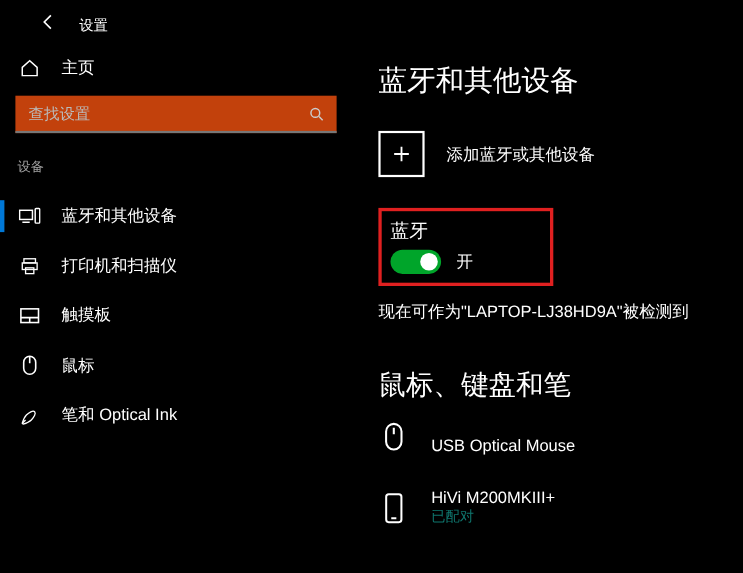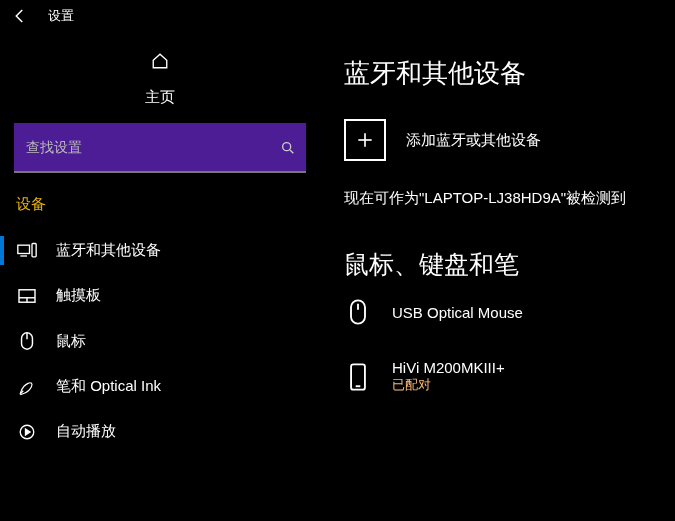--- a/index.html
+++ b/index.html
@@ -9,23 +9,24 @@
       color: #fff;
       font-family: "Microsoft YaHei", "Segoe UI", sans-serif;
       font-size: 14px;
       overflow: hidden;
       display: flex;
       flex-direction: column;
     }
     .titlebar {
       height: 32px;
       display: flex;
-      align-items: center;
+      align-items: flex-end;
       padding: 0 8px;
       gap: 16px;
+      margin-left: 24px;
     }
     .back-btn {
       width: 24px; height: 24px;
       display: flex; align-items: center; justify-content: center;
       cursor: pointer;
     }
     .app-title { font-size: 13px; }
 
     .main {
       display: flex;
@@ -34,50 +35,49 @@
     }
     .sidebar {
       width: 320px;
       padding: 8px 0;
       overflow: hidden;
     }
     .home-row {
       display: flex; align-items: center; gap: 18px;
       padding: 12px 16px;
       cursor: pointer;
-      flex-direction: column;
     }
     .home-row .icon-slot { width: 22px; display:flex; align-items:center; justify-content:center;}
     .home-row span.label { font-size: 15px; }
 
     .search-wrap {
       margin: 4px 14px 16px 14px;
       position: relative;
     }
     .search-input {
       width: 100%;
-      height: 50px;
+      height: 34px;
       border: none;
       border-bottom: 2px solid #777;
-      background: #4c1d95;
+      background: #c2410c;
       color: #fff;
       padding: 0 36px 0 12px;
       font-size: 14px;
     }
     .search-input::placeholder { color: #bbb; }
     .search-icon {
       position: absolute;
       right: 10px; top: 50%; transform: translateY(-50%);
       pointer-events: none;
     }
 
     .section-header {
       padding: 6px 16px 14px 16px;
-      font-size: 15px;
-      color: #eab308;
+      font-size: 12px;
+      color: #a3a3a3;
     }
 
     .nav-item {
       display: flex; align-items: center; gap: 18px;
       padding: 13px 16px;
       cursor: pointer;
       position: relative;
     }
     .nav-item .icon-slot { width: 22px; display:flex; align-items:center; justify-content:center;}
     .nav-item.selected::before {
@@ -129,24 +129,24 @@
       position: absolute; right: 3px; top: 3px;
       width: 16px; height: 16px;
       border-radius: 50%;
       background: #fff;
     }
     .toggle-label { font-size: 15px; }
 
     .discover-text { font-size: 15px; margin-bottom: 40px; }
 
     .cat-heading { font-size: 25px; margin-bottom: 14px; }
-    .device-row { display:flex; align-items:center; gap: 20px; margin-bottom: 30px;}
+    .device-row { display:flex; align-items:flex-end; gap: 20px; margin-bottom: 30px;}
     .device-icon { width: 28px; height: 34px; display:flex; align-items:center; justify-content:center;}
     .device-name { font-size: 15px; }
-    .device-sub { font-size: 13px; color: #fdba74; }
+    .device-sub { font-size: 13px; color: #0f766e; }
 
     svg { display: block; }
   </style>
 </head>
 <body>
 
 <div class="titlebar">
   <div class="back-btn">
     <svg width="18" height="18" viewBox="0 0 24 24" fill="none" stroke="#fff" stroke-width="2">
         <path d="M15 4l-8 8 8 8"></path>
@@ -182,20 +182,30 @@
       <span class="icon-slot">
         <svg width="20" height="18" viewBox="0 0 24 20" fill="none" stroke="#fff" stroke-width="1.6">
             <rect x="1" y="3" width="14" height="10"></rect>
             <path d="M4 16h8"></path>
             <rect x="18" y="1" width="5" height="16" rx="1"></rect>
           </svg>
       </span>
       <span class="label">蓝牙和其他设备</span>
     </div>
 
+    <div class="nav-item">
+      <span class="icon-slot">
+        <svg width="18" height="18" viewBox="0 0 24 24" fill="none" stroke="#fff" stroke-width="1.6">
+            <rect x="5" y="3" width="14" height="5"></rect>
+            <rect x="3" y="8" width="18" height="8"></rect>
+            <rect x="7" y="14" width="10" height="7"></rect>
+          </svg>
+      </span>
+      <span class="label">打印机和扫描仪</span>
+    </div>
 
     <div class="nav-item">
       <span class="icon-slot">
         <svg width="20" height="16" viewBox="0 0 22 18" fill="none" stroke="#fff" stroke-width="1.6">
             <rect x="2" y="2" width="18" height="14"></rect>
             <line x1="2" y1="11" x2="20" y2="11"></line>
             <line x1="11" y1="11" x2="11" y2="16"></line>
           </svg>
       </span>
       <span class="label">触摸板</span>
@@ -215,44 +225,44 @@
     <div class="nav-item">
       <span class="icon-slot">
         <svg width="18" height="18" viewBox="0 0 24 24" fill="none" stroke="#fff" stroke-width="1.6">
             <path d="M3 21s2-7 5-10 8-6 10-4-1 7-4 10-10 5-10 5z"></path>
             <path d="M3 21l4-4"></path>
           </svg>
       </span>
       <span class="label">笔和 Optical Ink</span>
     </div>
 
-    <div class="nav-item">
-      <span class="icon-slot">
-        <svg width="18" height="18" viewBox="0 0 24 24" fill="none" stroke="#fff" stroke-width="1.8">
-            <circle cx="12" cy="12" r="9"></circle>
-            <path d="M10 8l6 4-6 4z" fill="#fff"></path>
-          </svg>
-      </span>
-      <span class="label">自动播放</span>
-    </div>
   </div>
 
   <div class="content">
     <div class="page-title">蓝牙和其他设备</div>
 
     <div class="add-row">
       <div class="plus-box">
         <svg width="20" height="20" viewBox="0 0 24 24" stroke="#fff" stroke-width="2">
             <line x1="12" y1="4" x2="12" y2="20"></line>
             <line x1="4" y1="12" x2="20" y2="12"></line>
           </svg>
       </div>
       <div class="add-label">添加蓝牙或其他设备</div>
     </div>
 
+    <div class="bt-block">
+      <div class="bt-heading">蓝牙</div>
+      <div class="toggle-row">
+        <div class="toggle">
+          <div class="knob"></div>
+        </div>
+        <div class="toggle-label">开</div>
+      </div>
+    </div>
 
     <div class="discover-text">现在可作为"LAPTOP-LJ38HD9A"被检测到</div>
 
     <div class="cat-heading">鼠标、键盘和笔</div>
     <div class="device-row">
       <div class="device-icon">
         <svg width="20" height="28" viewBox="0 0 16 24" fill="none" stroke="#fff" stroke-width="1.6">
             <rect x="2" y="2" width="12" height="20" rx="6"></rect>
             <line x1="8" y1="5" x2="8" y2="10"></line>
           </svg>

